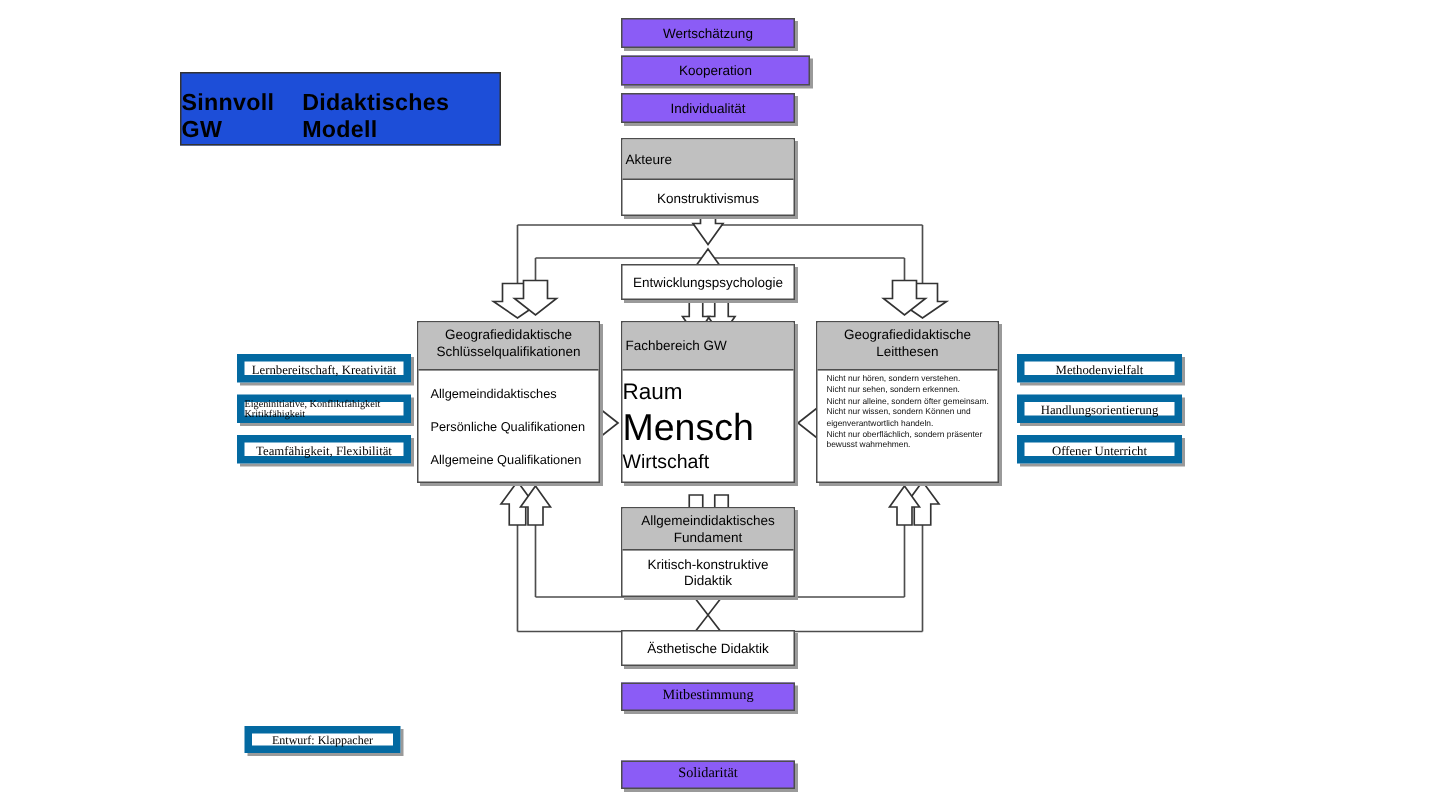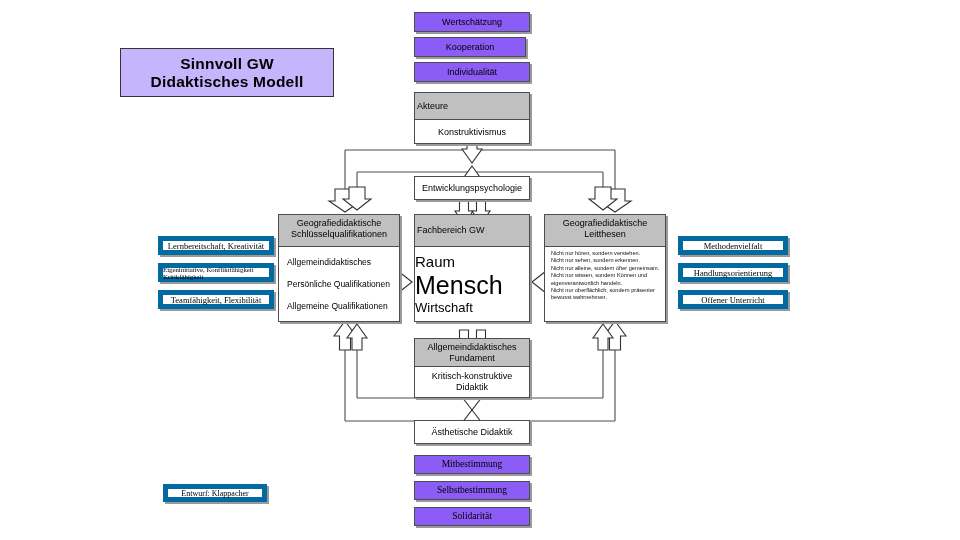--- a/index.html
+++ b/index.html
@@ -14,22 +14,22 @@
        display:flex;align-items:center;justify-content:center;
        text-align:center;}
   .pill{font-size:9px;line-height:11px;}
   .pill.serif{font-family:"Liberation Serif",serif;font-size:9.5px;}
 
   .hdr{background:#c0c0c0;border-bottom:1px solid #4d4d4d;
        display:flex;align-items:center;
        text-align:center;box-sizing:border-box;}
 
   .title-box{position:absolute;left:120px;top:48px;width:212px;height:47px;
-             border:1px solid #333;background:#c4b5fd;
-             display:flex;flex-direction:column;align-items:center;
+             border:1px solid #333;background:#1d4ed8;
+             display:flex;align-items:flex-end;
              justify-content:center;font-weight:bold;font-size:15.5px;
              line-height:18px;letter-spacing:.2px;}
 
   
   .cbox{position:absolute;left:414px;width:116px;box-sizing:border-box;
         border:1px solid #4d4d4d;background:#fff;
         box-shadow:2px 2px 0 0 #9a9a9a;
         display:flex;align-items:center;justify-content:center;
         font-size:9px;text-align:center;}
 
@@ -114,21 +114,21 @@
   </svg>
 
   <div class="title-box">
     <span>Sinnvoll GW</span>
     <span>Didaktisches Modell</span>
   </div>
 
   <div class="box pill" style="left:414px;top:12px;width:116px;height:20px;">
     <span>Wertschätzung</span>
   </div>
-  <div class="box pill" style="left:414px;top:37px;width:112px;height:20px;">
+  <div class="box pill" style="left:414px;top:37px;width:126px;height:20px;">
     <span>Kooperation</span>
   </div>
   <div class="box pill" style="left:414px;top:62px;width:116px;height:20px;">
     <span>Individualität</span>
   </div>
 
   <div class="panel" style="left:414px;top:92px;width:116px;height:52px;">
     <div class="hdr" style="height:27px;font-size:9px;">
       <span>Akteure</span>
     </div>
@@ -209,23 +209,20 @@
     </div>
   </div>
 
   <div class="cbox" style="top:420px;height:24px;">
     <span>Ästhetische Didaktik</span>
   </div>
 
   <div class="box pill serif" style="left:414px;top:455px;width:116px;height:19px;">
     <span>Mitbestimmung</span>
   </div>
-  <div class="box pill serif" style="left:414px;top:481px;width:116px;height:19px;">
-    <span>Selbstbestimmung</span>
-  </div>
   <div class="box pill serif" style="left:414px;top:507px;width:116px;height:19px;">
     <span>Solidarität</span>
   </div>
 
   <div class="side" style="left:163px;top:484px;width:104px;height:18px;font-size:8px;">
     <span>Entwurf: Klappacher</span>
   </div>
 
 </div>
 

